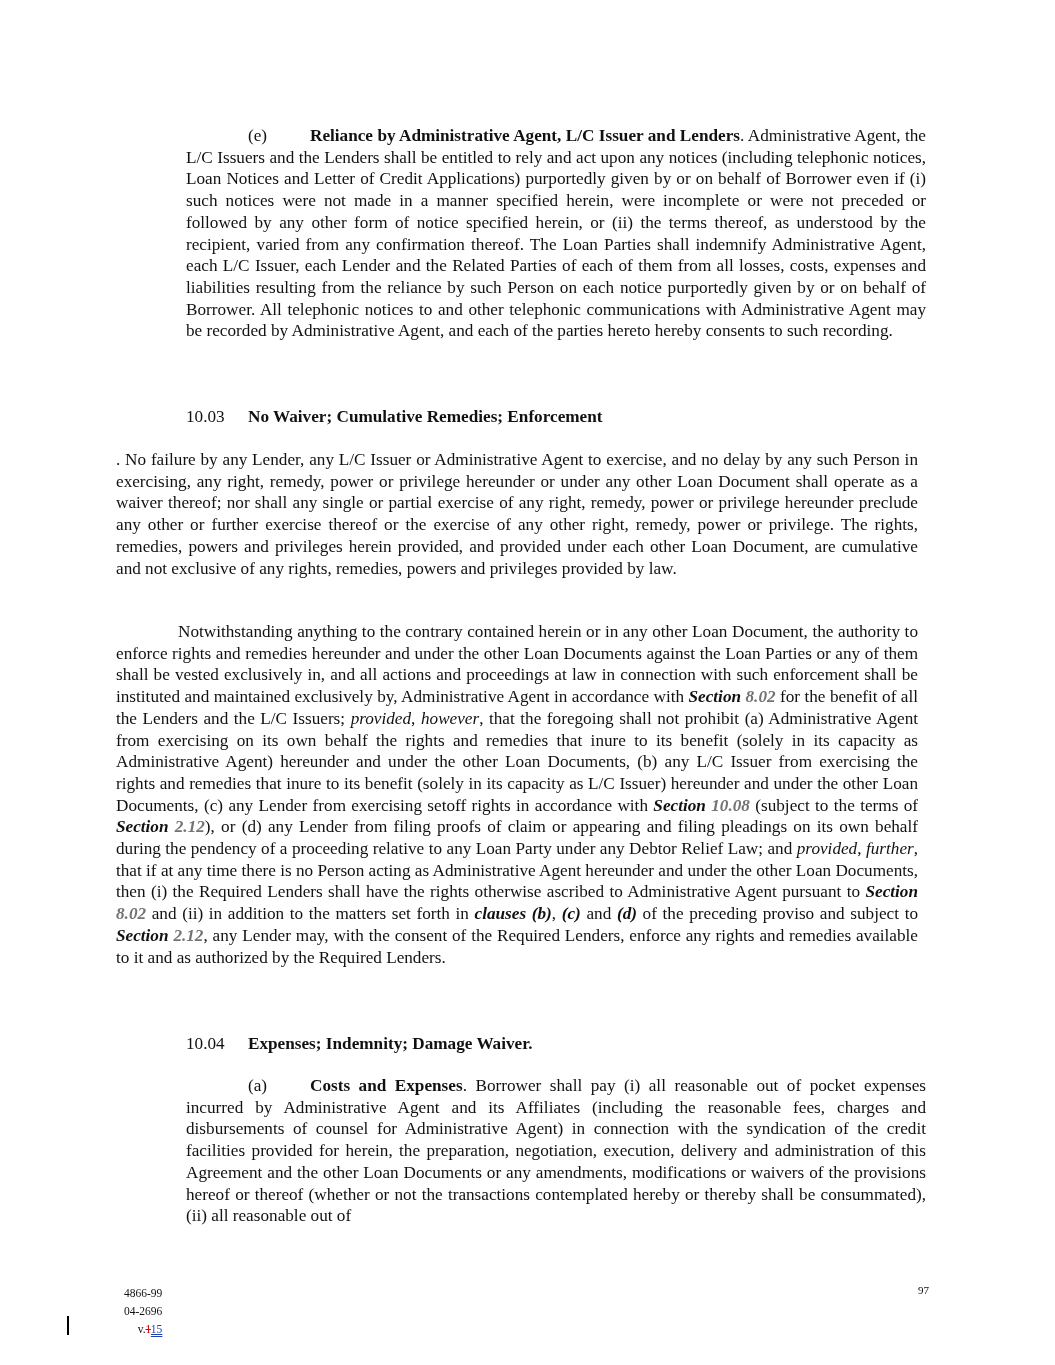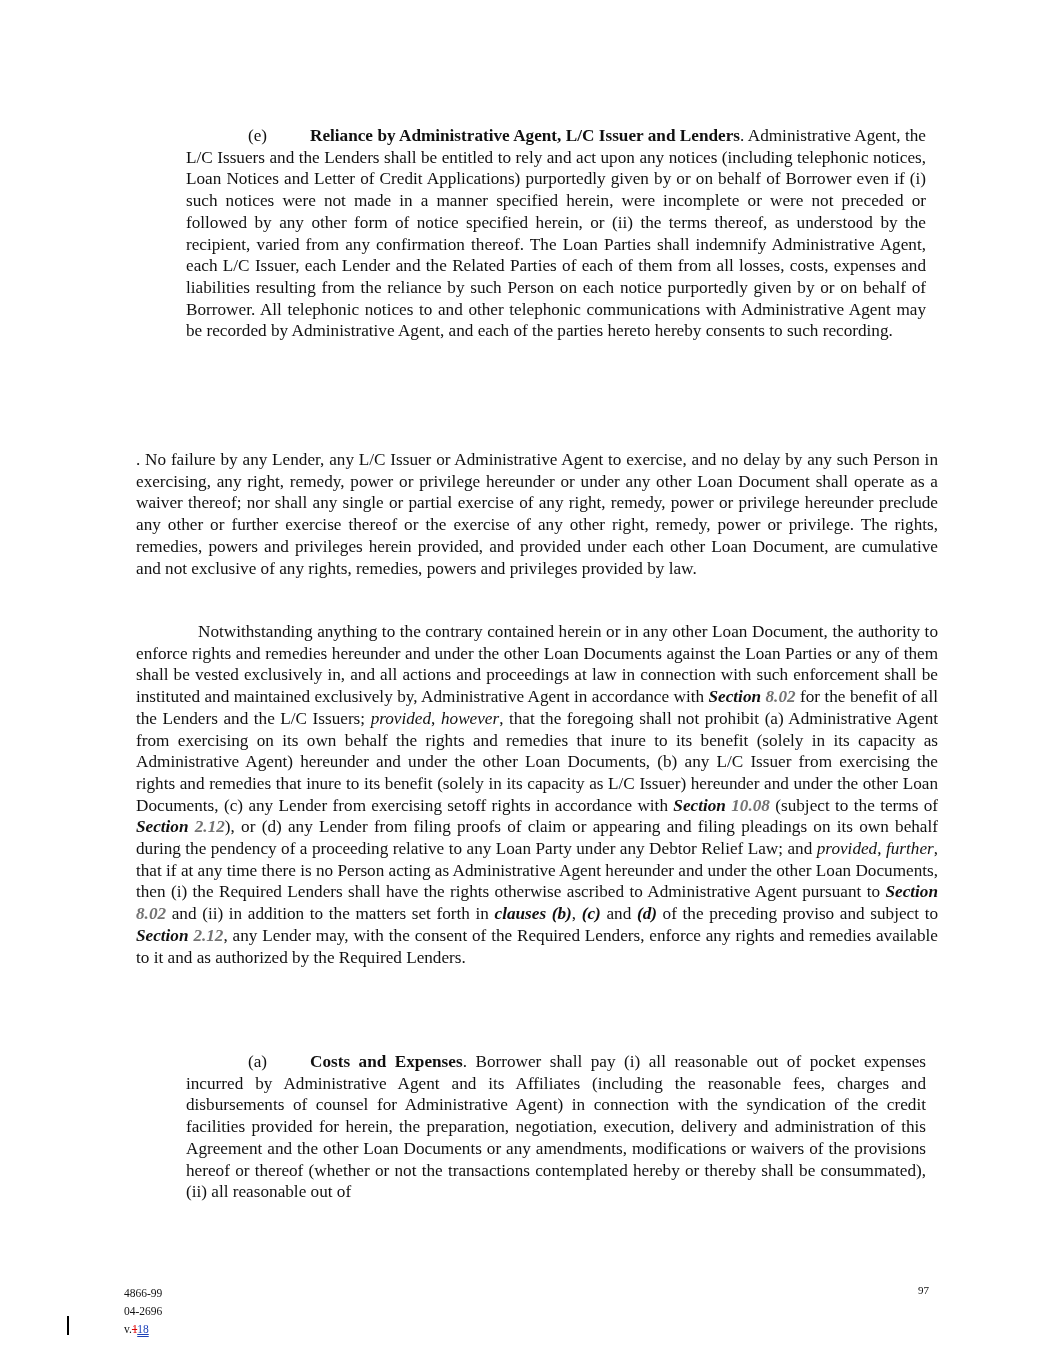--- a/index.html
+++ b/index.html
@@ -4,57 +4,63 @@
 <style>
   html, body { margin: 0; padding: 0; background: #ffffff; }
   body {
     width: 1055px; height: 1365px; position: relative; overflow: hidden;
     font-family: "Liberation Serif", serif; color: #111; font-size: 17.2px;
   }
   .page { position: absolute; left: 0; top: 0; width: 1055px; height: 1365px; }
   .block { position: absolute; text-align: justify; line-height: 21.7px; }
   .block p { margin: 0; }
   .indent-wide { left: 186px; width: 740px; }
-  .full { left: 136px; width: 802px; }
+  .full { left: 116px; width: 802px; }
   .first-indent { text-indent: 62px; }
   .label-gap { display: inline-block; width: 62px; text-indent: 0; }
   .heading-num { display: inline-block; width: 62px; }
   b { font-weight: bold; }
   .xref { font-weight: bold; font-style: italic; }
   .xref .num { color: #737373; }
   .small { font-size: 11.5px; line-height: 18px; position: absolute; }
   .strike { color: #d00; text-decoration: line-through; }
   .ins { color: #1a3fb8; text-decoration: underline double; }
   .bar { position: absolute; left: 67px; top: 1316px; width: 2px; height: 19px; background: #000; }
 </style>
 </head>
 <body>
 
 <div class="page">
 
   <div class="block indent-wide first-indent" style="top:125px;">
     <p><span class="label-gap">(e)</span><b>Reliance by Administrative Agent, L/C Issuer and Lenders</b><span>. Administrative Agent, the L/C Issuers and the Lenders shall be entitled to rely and act upon any notices (including telephonic notices, Loan Notices and Letter of Credit Applications) purportedly given by or on behalf of Borrower even if (i) such notices were not made in a manner specified herein, were incomplete or were not preceded or followed by any other form of notice specified herein, or (ii) the terms thereof, as understood by the recipient, varied from any confirmation thereof. The Loan Parties shall indemnify Administrative Agent, each L/C Issuer, each Lender and the Related Parties of each of them from all losses, costs, expenses and liabilities resulting from the reliance by such Person on each notice purportedly given by or on behalf of Borrower. All telephonic notices to and other telephonic communications with Administrative Agent may be recorded by Administrative Agent, and each of the parties hereto hereby consents to such recording.</span></p>
   </div>
 
+  <div class="block indent-wide" style="top:406px; text-align:left;">
+    <span class="heading-num">10.03</span><b>No Waiver; Cumulative Remedies; Enforcement</b>
+  </div>
 
   <div class="block full" style="top:449px;">
     <p>. No failure by any Lender, any L/C Issuer or Administrative Agent to exercise, and no delay by any such Person in exercising, any right, remedy, power or privilege hereunder or under any other Loan Document shall operate as a waiver thereof; nor shall any single or partial exercise of any right, remedy, power or privilege hereunder preclude any other or further exercise thereof or the exercise of any other right, remedy, power or privilege. The rights, remedies, powers and privileges herein provided, and provided under each other Loan Document, are cumulative and not exclusive of any rights, remedies, powers and privileges provided by law.</p>
   </div>
 
   <div class="block full first-indent" style="top:621px;">
     <p><span>Notwithstanding anything to the contrary contained herein or in any other Loan Document, the authority to enforce rights and remedies hereunder and under the other Loan Documents against the Loan Parties or any of them shall be vested exclusively in, and all actions and proceedings at law in connection with such enforcement shall be instituted and maintained exclusively by, Administrative Agent in accordance with </span><span class="xref"><span>Section </span><span class="num">8.02</span></span><span> for the benefit of all the Lenders and the L/C Issuers; </span><i>provided</i><span>, </span><i>however</i><span>, that the foregoing shall not prohibit (a) Administrative Agent from exercising on its own behalf the rights and remedies that inure to its benefit (solely in its capacity as Administrative Agent) hereunder and under the other Loan Documents, (b) any L/C Issuer from exercising the rights and remedies that inure to its benefit (solely in its capacity as L/C Issuer) hereunder and under the other Loan Documents, (c) any Lender from exercising setoff rights in accordance with </span><span class="xref"><span>Section </span><span class="num">10.08</span></span><span> (subject to the terms of </span><span class="xref"><span>Section </span><span class="num">2.12</span></span><span>), or (d) any Lender from filing proofs of claim or appearing and filing pleadings on its own behalf during the pendency of a proceeding relative to any Loan Party under any Debtor Relief Law; and </span><i>provided</i><span>, </span><i>further</i><span>, that if at any time there is no Person acting as Administrative Agent hereunder and under the other Loan Documents, then (i) the Required Lenders shall have the rights otherwise ascribed to Administrative Agent pursuant to </span><span class="xref"><span>Section </span><span class="num">8.02</span></span><span> and (ii) in addition to the matters set forth in </span><b><i>clauses (b)</i></b><span>, </span><b><i>(c)</i></b><span> and </span><b><i>(d)</i></b><span> of the preceding proviso and subject to </span><span class="xref"><span>Section </span><span class="num">2.12</span></span><span>, any Lender may, with the consent of the Required Lenders, enforce any rights and remedies available to it and as authorized by the Required Lenders.</span></p>
   </div>
 
+  <div class="block indent-wide" style="top:1033px; text-align:left;">
+    <span class="heading-num">10.04</span><b>Expenses; Indemnity; Damage Waiver.</b>
+  </div>
 
-  <div class="block indent-wide first-indent" style="top:1051px;">
+  <div class="block indent-wide first-indent" style="top:1075px;">
     <p><span class="label-gap">(a)</span><b>Costs and Expenses</b><span>. Borrower shall pay (i) all reasonable out of pocket expenses incurred by Administrative Agent and its Affiliates (including the reasonable fees, charges and disbursements of counsel for Administrative Agent) in connection with the syndication of the credit facilities provided for herein, the preparation, negotiation, execution, delivery and administration of this Agreement and the other Loan Documents or any amendments, modifications or waivers of the provisions hereof or thereof (whether or not the transactions contemplated hereby or thereby shall be consummated), (ii) all reasonable out of</span></p>
   </div>
 
-  <div class="small" style="left:124px; top:1284px;">
+  <div class="small" style="left:124px; top:1284px;text-align:right;">
     <div>4866-99</div>
     <div>04-2696</div>
-    <div><span>v.</span><span class="strike">1</span><span class="ins">18</span></div>
+    <div><span>v.</span><span class="strike">1</span><span class="ins">15</span></div>
   </div>
   <div class="bar"></div>
 
   <div style="position:absolute; left:918px; top:1284px; font-size:11px;">97</div>
 
 </div>
 
 </body></html>

